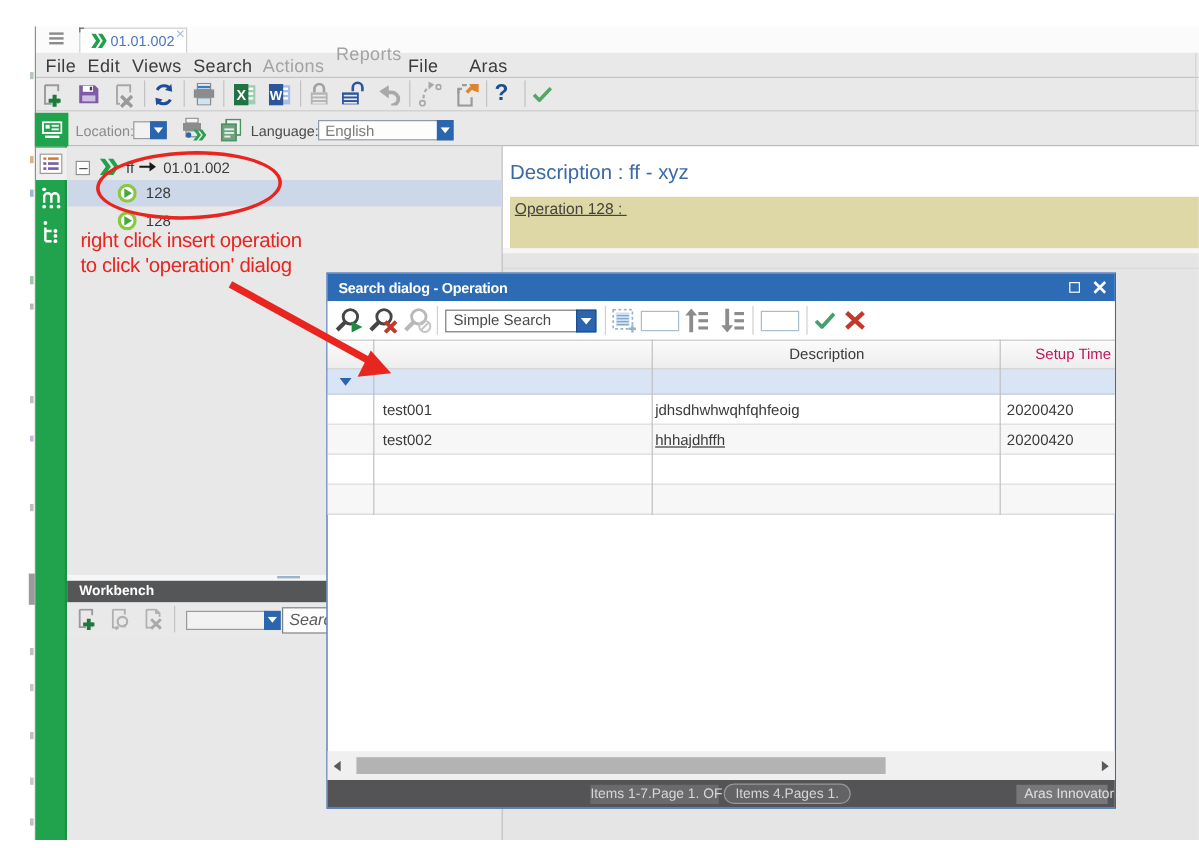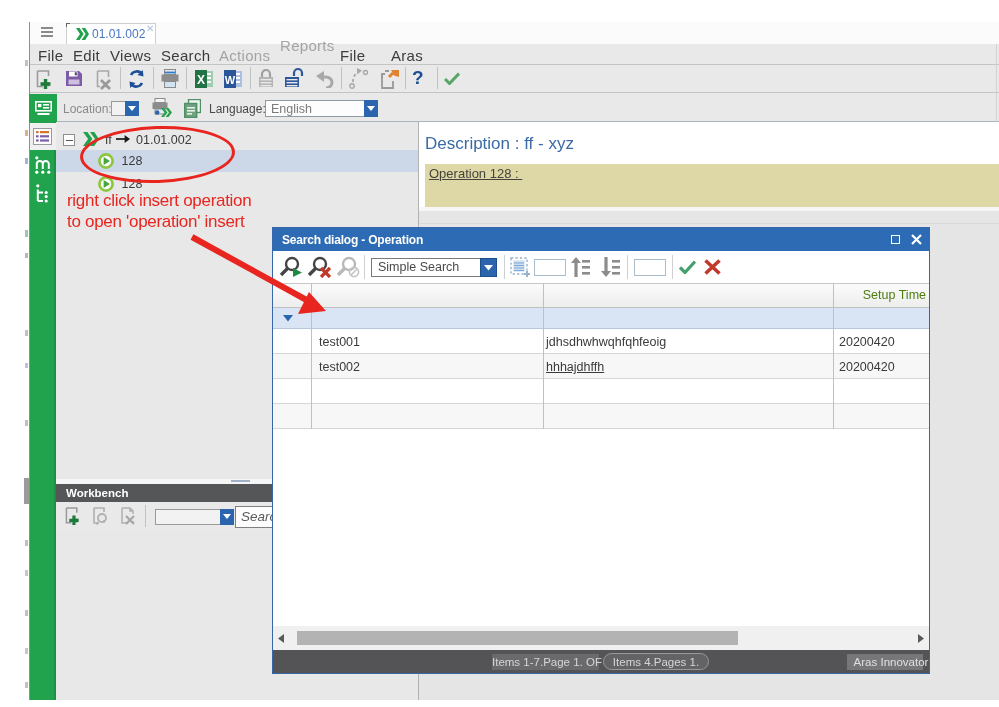--- a/index.html
+++ b/index.html
@@ -253,21 +253,21 @@
 
 <svg class="abs" style="left:98px;top:176px;" width="16" height="16" viewBox="0 0 16 16">
   <circle cx="8" cy="8" r="6.6" fill="#ffffff" stroke="#8dc63f" stroke-width="2.7"></circle>
   <polygon points="5.6,4 12,8 5.6,12" fill="#45a83e"></polygon>
 </svg>
 <div class="abs nosel" style="left:121.5px;top:177px;font-size:12.5px;color:#3a3a3a;">128</div>
 
 <div class="abs" style="left:80px;top:126px;width:155px;height:57px;border:3.5px solid #e8251f;border-radius:50%;transform:rotate(-2deg);box-sizing:border-box;"></div>
 
 <div class="abs nosel" style="left:67px;top:190.5px;font-size:17px;letter-spacing:-0.3px;color:#e8251f;">right click insert operation</div>
-<div class="abs nosel" style="left:67px;top:211.5px;font-size:17px;letter-spacing:-0.3px;color:#e8251f;">to open 'operation' insert</div>
+<div class="abs nosel" style="left:67px;top:211.5px;font-size:17px;letter-spacing:-0.3px;color:#e8251f;">to click 'operation' dialog</div>
 
 <div class="abs" style="left:419px;top:122px;width:580px;height:42px;background:#ffffff;"></div>
 <div class="abs nosel" style="left:425px;top:134px;font-size:17px;color:#3b6aa5;">Description : ff - xyz</div>
 <div class="abs" style="left:425px;top:164px;width:574px;height:43px;background:#ded7a6;"></div>
 <div class="abs nosel" style="left:429px;top:166px;font-size:13px;color:#44443c;text-decoration:underline;">Operation 128 :&nbsp;</div>
 <div class="abs" style="left:419px;top:164px;width:6px;height:43px;background:#ffffff;"></div>
 <div class="abs" style="left:419px;top:207px;width:580px;height:493px;background:#e5e5e5;"></div>
 <div class="abs" style="left:419px;top:207px;width:580px;height:4px;background:#f6f6f6;"></div>
 <div class="abs" style="left:419px;top:223px;width:580px;height:1px;background:#d9d9d9;"></div>
 
@@ -370,21 +370,22 @@
 
   <svg class="abs" style="left:406px;top:32px;" width="17" height="14" viewBox="0 0 17 14">
     <path d="M1 7.5 L6 12.5 L16 1.5" fill="none" stroke="#44a06d" stroke-width="3.2"></path>
   </svg>
 
   <svg class="abs" style="left:431px;top:31px;" width="17" height="16" viewBox="0 0 17 16">
     <path d="M1.5 1.5 L15.5 14.5 M15.5 1.5 L1.5 14.5" stroke="#c0392b" stroke-width="3.6"></path>
   </svg>
 
   <div class="abs" style="left:0;top:55px;width:656px;height:25px;background:linear-gradient(#fbfbfb,#ededed);border-top:1px solid #c8c8c8;border-bottom:1px solid #c0c0c0;box-sizing:border-box;"></div>
-  <div class="abs nosel" style="left:560px;top:60px;width:93px;text-align:right;font-size:12.5px;color:#4d7c0f;">Setup Time</div>
+  <div class="abs nosel" style="left:271px;top:60px;width:290px;text-align:center;font-size:12.5px;color:#3a3a3a;">Description</div>
+  <div class="abs nosel" style="left:560px;top:60px;width:93px;text-align:right;font-size:12.5px;color:#be185d;">Setup Time</div>
 
   <div class="abs" style="left:0;top:80px;width:656px;height:21px;background:#d9e4f4;border-bottom:1px solid #b8c6da;box-sizing:border-box;"></div>
   <svg class="abs" style="left:10px;top:87px;" width="10" height="7" viewBox="0 0 10 7">
       <polygon points="0,0 10,0 5,6.5" fill="#2a65ad"></polygon>
     </svg>
 
   <div class="abs" style="left:0;top:101px;width:656px;height:25px;background:#ffffff;border-bottom:1px solid #d6d6d6;box-sizing:border-box;"></div>
   <div class="abs" style="left:0;top:126px;width:656px;height:25px;background:#f7f7f7;border-bottom:1px solid #d6d6d6;box-sizing:border-box;"></div>
   <div class="abs" style="left:0;top:151px;width:656px;height:25px;background:#ffffff;border-bottom:1px solid #d6d6d6;box-sizing:border-box;"></div>
   <div class="abs" style="left:0;top:176px;width:656px;height:25px;background:#f7f7f7;border-bottom:1px solid #d6d6d6;box-sizing:border-box;"></div>

